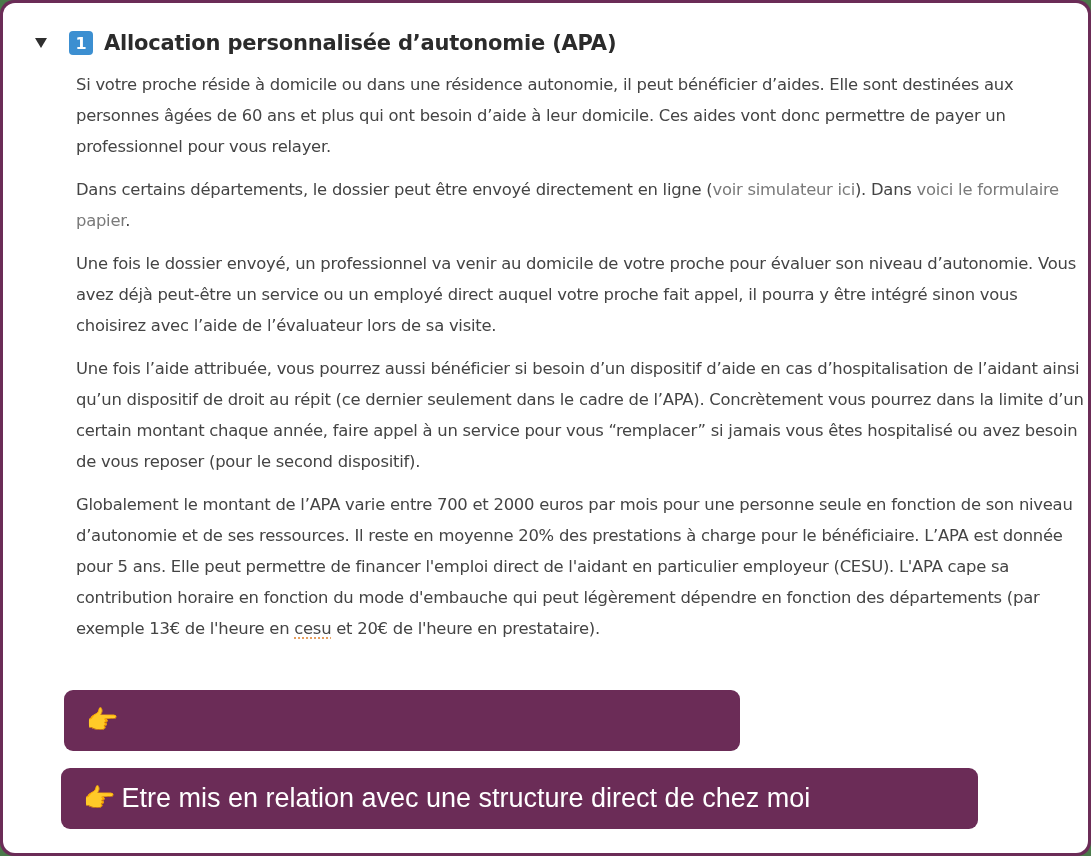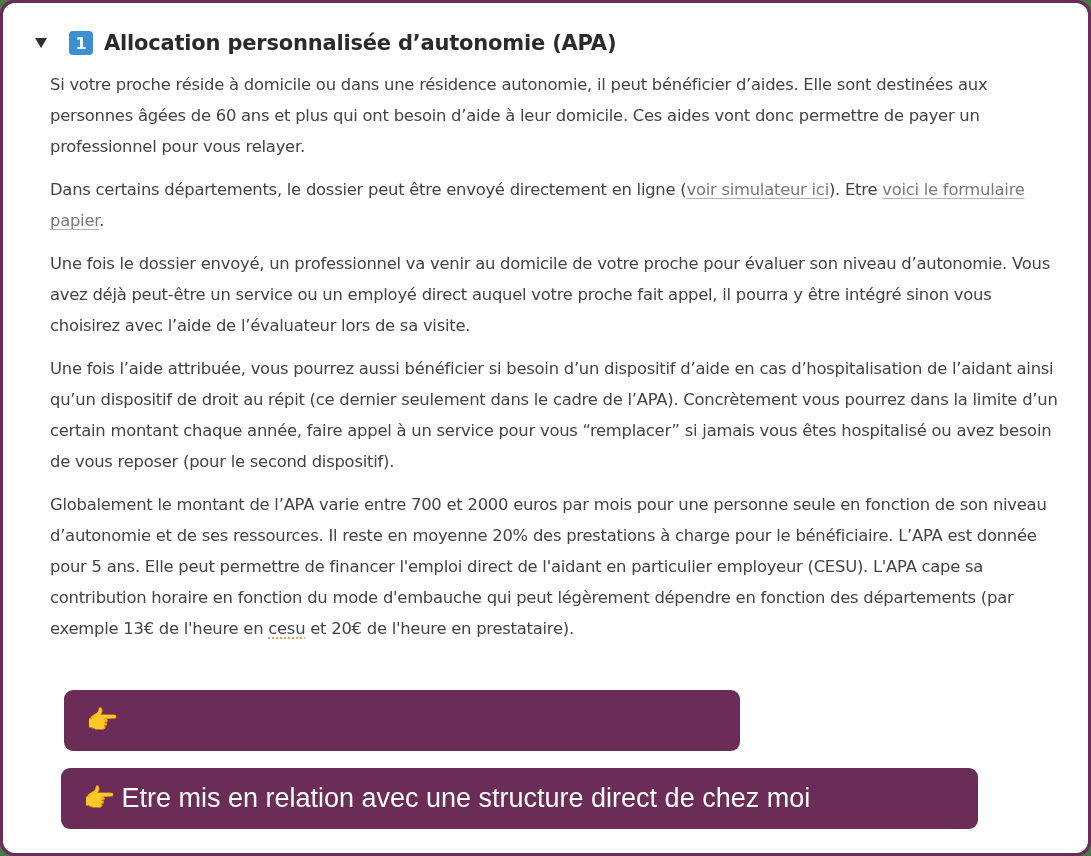--- a/index.html
+++ b/index.html
@@ -48,33 +48,32 @@
     margin-right: 11px;
     font-family: "DejaVu Sans", sans-serif;
   }
   .title {
     font-size: 21px;
     color: #2b2b2b;
     font-weight: 600;
     letter-spacing: -0.2px;
   }
   .content {
-    position: absolute; left: 47px; top: 66px;
+    position: absolute; left: 73px; top: 66px;
     width: 1010px;
   }
   p {
     margin: 0 0 12px 0;
     font-size: 16.4px;
     line-height: 31px;
     color: #444444;
     letter-spacing: -0.25px;
   }
   a.lnk {
     color: #7a7a7a;
-    text-decoration: underline;
     text-decoration-color: #b5b5b5;
     text-underline-offset: 3px;
   }
   .spell {
     text-decoration: underline dotted #e08a3c;
     text-underline-offset: 4px;
     margin-top: 37px;
   }
   .cta {
     position: absolute;
@@ -100,21 +99,21 @@
 
     <div class="toggle-header">
       <span class="triangle"></span>
       <span class="num-badge">1</span>
       <span class="title">Allocation personnalisée d’autonomie (APA)</span>
     </div>
 
     <div class="content">
       <p>Si votre proche réside à domicile ou dans une résidence autonomie, il peut bénéficier d’aides. Elle sont destinées aux personnes âgées de 60 ans et plus qui ont besoin d’aide à leur domicile. Ces aides vont donc permettre de payer un professionnel pour vous relayer.</p>
 
-      <p><span>Dans certains départements, le dossier peut être envoyé directement en ligne (</span><a class="lnk">voir simulateur ici</a><span>). Etre </span><a class="lnk">voici le formulaire papier</a><span>.</span></p>
+      <p><span>Dans certains départements, le dossier peut être envoyé directement en ligne (</span><a class="lnk">voir simulateur ici</a><span>). Dans </span><a class="lnk">voici le formulaire papier</a><span>.</span></p>
 
       <p>Une fois le dossier envoyé, un professionnel va venir au domicile de votre proche pour évaluer son niveau d’autonomie. Vous avez déjà peut-être un service ou un employé direct auquel votre proche fait appel, il pourra y être intégré sinon vous choisirez avec l’aide de l’évaluateur lors de sa visite.</p>
 
       <p>Une fois l’aide attribuée, vous pourrez aussi bénéficier si besoin d’un dispositif d’aide en cas d’hospitalisation de l’aidant ainsi qu’un dispositif de droit au répit (ce dernier seulement dans le cadre de l’APA). Concrètement vous pourrez dans la limite d’un certain montant chaque année, faire appel à un service pour vous “remplacer” si jamais vous êtes hospitalisé ou avez besoin de vous reposer (pour le second dispositif).</p>
 
       <p><span>Globalement le montant de l’APA varie entre 700 et 2000 euros par mois pour une personne seule en fonction de son niveau d’autonomie et de ses ressources. Il reste en moyenne 20% des prestations à charge pour le bénéficiaire. L’APA est donnée pour 5 ans. Elle peut permettre de financer l'emploi direct de l'aidant en particulier employeur (CESU). L'APA cape sa contribution horaire en fonction du mode d'embauche qui peut légèrement dépendre en fonction des départements (par exemple 13€ de l'heure en </span><span class="spell">cesu</span><span> et 20€ de l'heure en prestataire).</span></p>
     </div>
 
     <div class="cta cta1">
       <span class="hand">👉</span>

